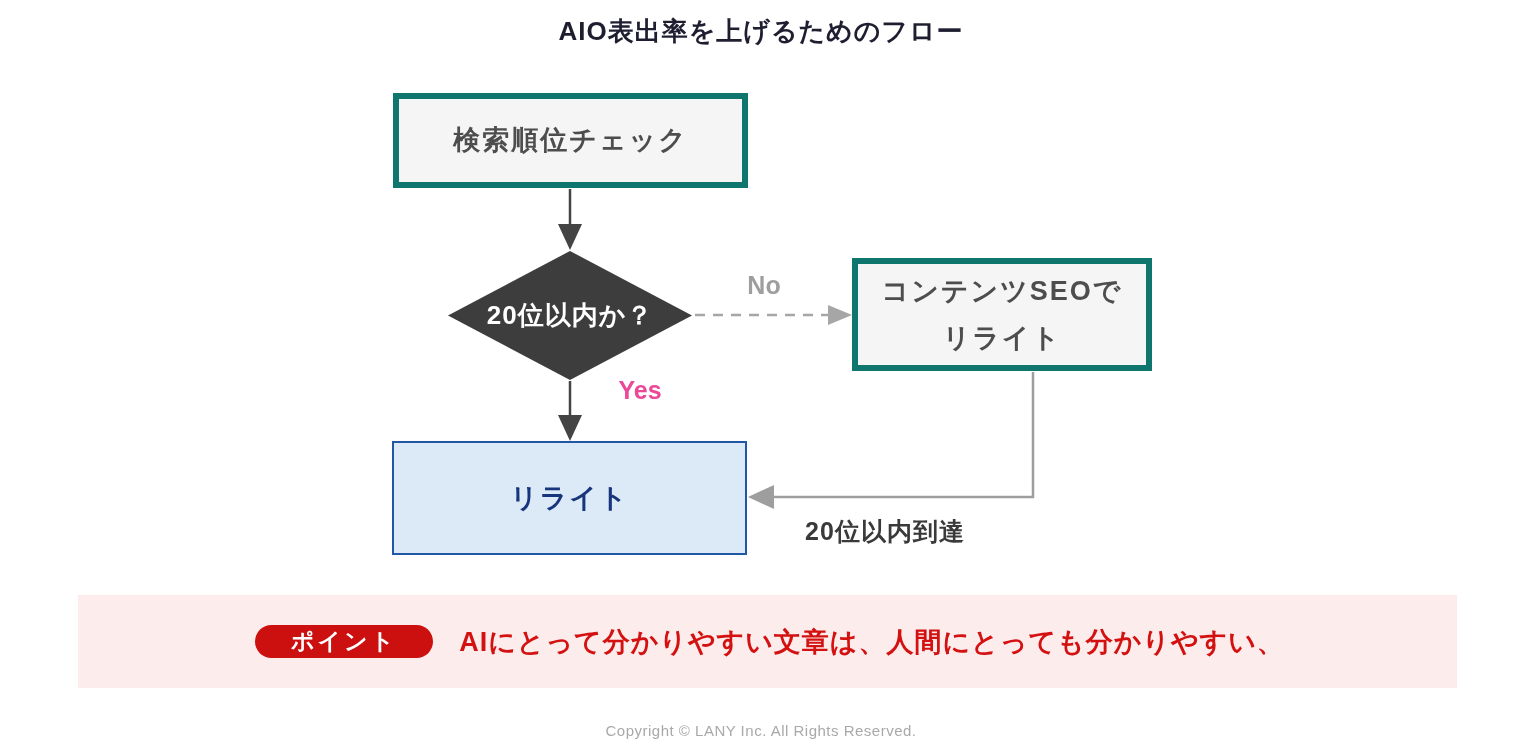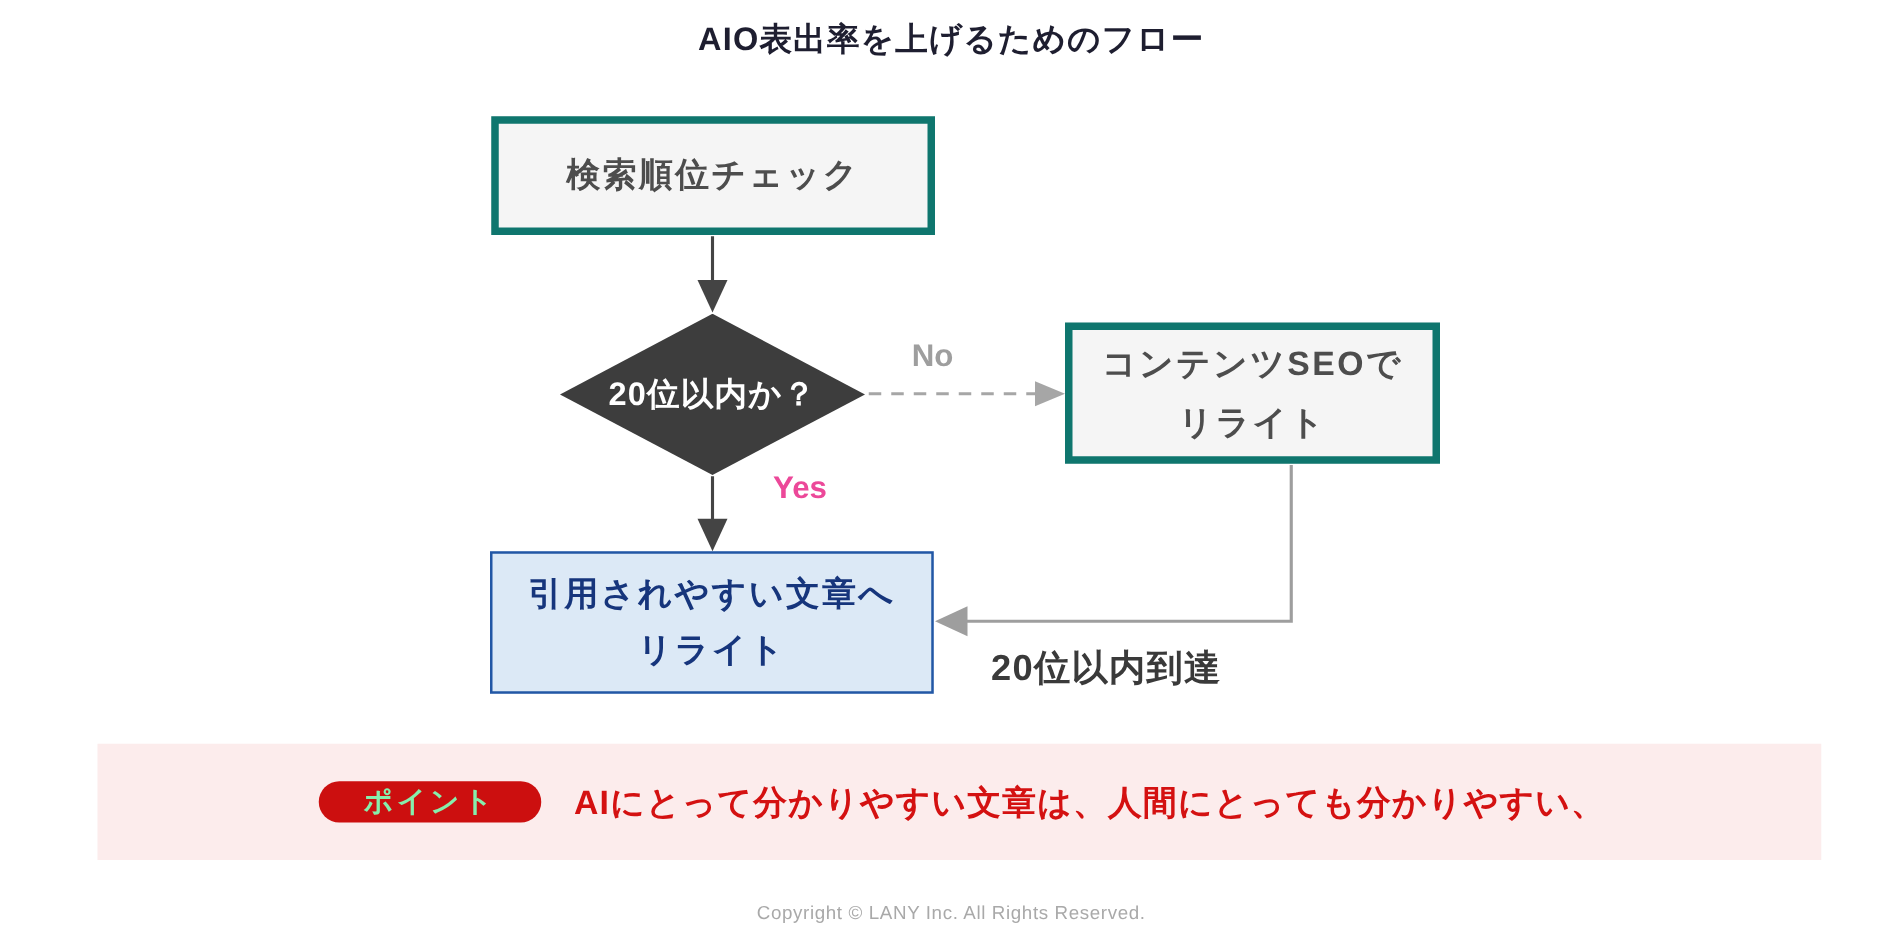--- a/index.html
+++ b/index.html
@@ -77,42 +77,42 @@
     color: #ffffff;
     font-size: 26px;
     font-weight: bold;
     letter-spacing: 1px;
   }
   .edge-label {
     position: absolute;
     font-weight: bold;
     text-align: center;
   }
-  .no-label  { left: 706px; top: 271px; width: 80px;  font-size: 25px; color: #9e9e9e; }
+  .no-label  { left: 724px; top: 271px; width: 80px;  font-size: 25px; color: #9e9e9e; }
   .yes-label { left: 600px; top: 376px; width: 80px;  font-size: 25px; color: #ec4899; }
-  .return-label { left: 785px; top: 515px; width: 200px; font-size: 29px; color: #3a3a3a; letter-spacing: 1px; }
+  .return-label { left: 785px; top: 515px; width: 200px; font-size: 25px; color: #3a3a3a; letter-spacing: 1px; }
   .banner {
     position: absolute;
     left: 78px; top: 595px;
     width: 1379px; height: 93px;
     background: #fcecec;
     display: flex;
     align-items: center;
     box-sizing: border-box;
     padding-left: 177px;
   }
   .point-pill {
     display: inline-flex;
     align-items: center;
     justify-content: center;
     height: 33px;
     padding: 0 36px;
     border-radius: 999px;
     background: #cc0f0f;
-    color: #86efac;
+    color: #ffffff;
     font-size: 23px;
     font-weight: bold;
     letter-spacing: 3px;
     flex-shrink: 0;
   }
   .point-text {
     margin-left: 26px;
     color: #d41111;
     font-size: 27px;
     font-weight: bold;
@@ -169,21 +169,20 @@
 
   <div class="edge-label no-label">No</div>
   <div class="edge-label yes-label">Yes</div>
 
   <div class="node gray-node seo-box">
     <div>コンテンツSEOで</div>
     <div>リライト</div>
   </div>
 
   <div class="node rewrite-box">
-    <div>引用されやすい文章へ</div>
     <div>リライト</div>
   </div>
 
   <div class="edge-label return-label">20位以内到達</div>
 
   <div class="banner">
     <span class="point-pill">ポイント</span>
     <span class="point-text">AIにとって分かりやすい文章は、人間にとっても分かりやすい、</span>
   </div>
 

